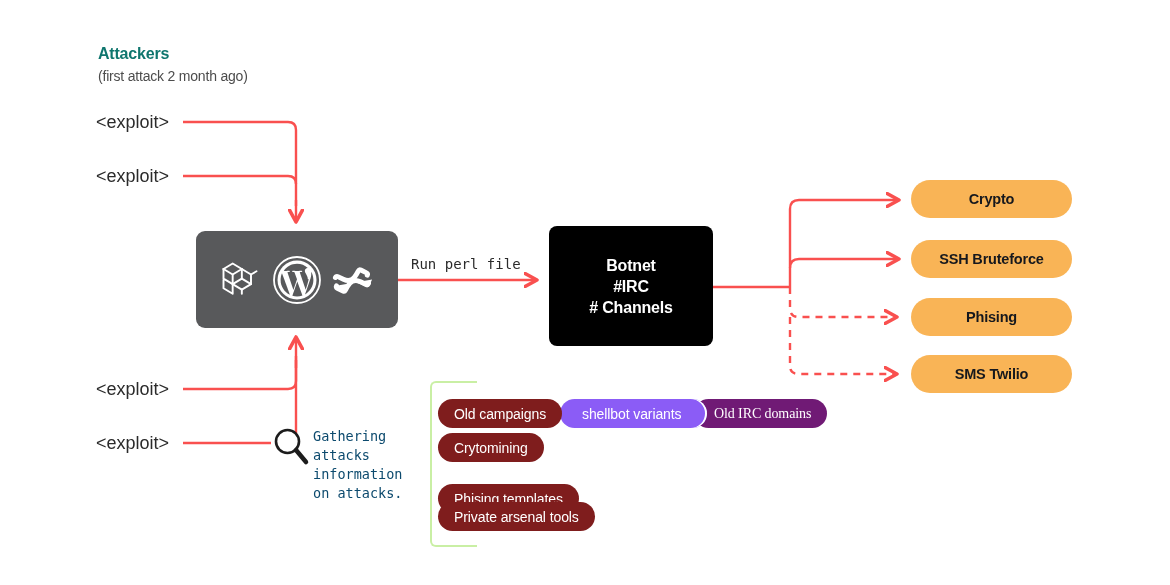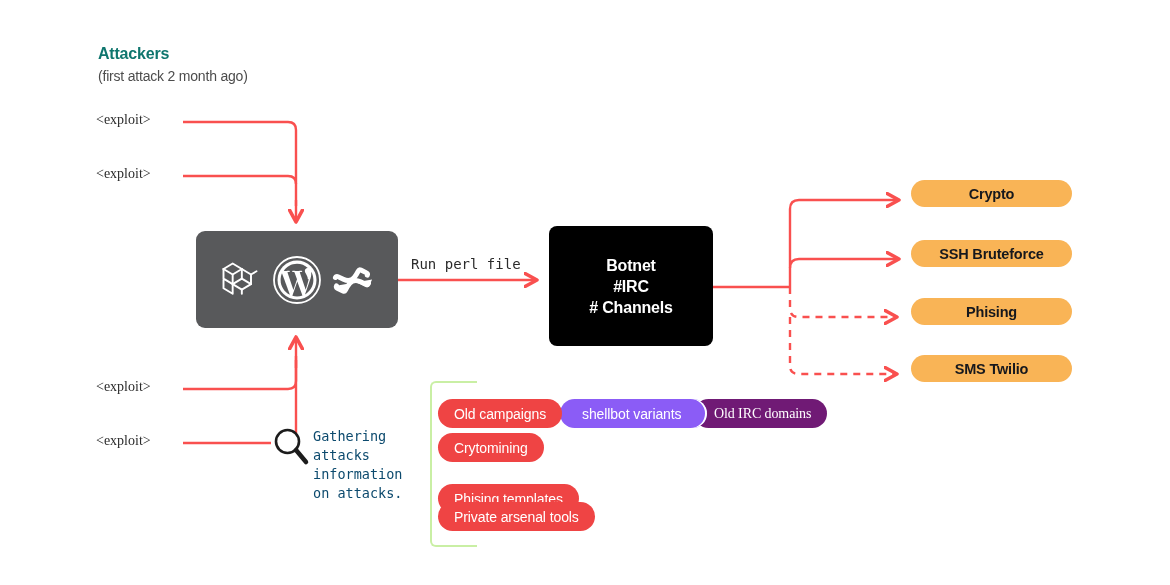--- a/index.html
+++ b/index.html
@@ -20,22 +20,22 @@
     font-size:16px;font-weight:bold;color:#0f766e;
     letter-spacing:-0.2px;
   }
   .attackers-sub{
     position:absolute;left:98px;top:68px;
     font-size:14px;color:#4c4c4c;
     letter-spacing:-0.2px;
   }
   .exploit{
     position:absolute;
-    font-family:Liberation Serif, serif;
-    font-size:14px;color:#2b2b2b;
+    font-family:Liberation Sans, sans-serif;
+    font-size:18px;color:#2b2b2b;
     letter-spacing:0px;
     white-space:nowrap;
   }
   .exp1{left:96px;top:112px;}
   .exp2{left:96px;top:166px;}
   .exp3{left:96px;top:379px;}
   .exp4{left:96px;top:433px;}
 
   .runperl{
     position:absolute;left:411px;top:256px;
@@ -69,41 +69,41 @@
     display:flex;align-items:center;justify-content:center;
   }
   .botnet-text{
     color:#ffffff;font-size:16px;font-weight:bold;
     text-align:center;line-height:21px;
     letter-spacing:-0.2px;white-space:pre-line;
   }
 
   
   .pill{
-    position:absolute;left:911px;width:161px;height:27px;
+    position:absolute;left:911px;width:161px;height:38px;
     background:#f9b456;border-radius:19px;
     display:flex;align-items:center;justify-content:center;
     color:#16181d;font-size:14.5px;font-weight:bold;
     letter-spacing:-0.2px;
   }
   .pill-0{top:180px;}
   .pill-1{top:240px;}
   .pill-2{top:298px;}
   .pill-3{top:355px;}
 
   
   .tag{
     position:absolute;height:29px;
     border-radius:15px;
     display:flex;align-items:center;
     padding:0 16px;
     color:#ffffff;font-size:14px;
     letter-spacing:-0.1px;white-space:nowrap;
   }
-  .tag-dark{background:#ef4444;}
+  .tag-dark{background:#7f1d1d;}
   .tag-mid{background:#8b5cf6;}
   .tag-mid2{background:#701a75;font-family:Liberation Serif, serif;}
 
   .t-oldcamp{left:438px;top:399px;}
   .t-shellbot{left:560px;top:399px;padding-left:22px;padding-right:26px;
                border-top-right-radius:15px;border-bottom-right-radius:15px;
                box-shadow:inset -2px 0 0 0 #ffffff;}
   .t-oldirc{left:694px;top:399px;padding-left:20px;}
   .t-cryto{left:438px;top:433px;text-align:center;}
   .t-phis{left:438px;top:484px;}

